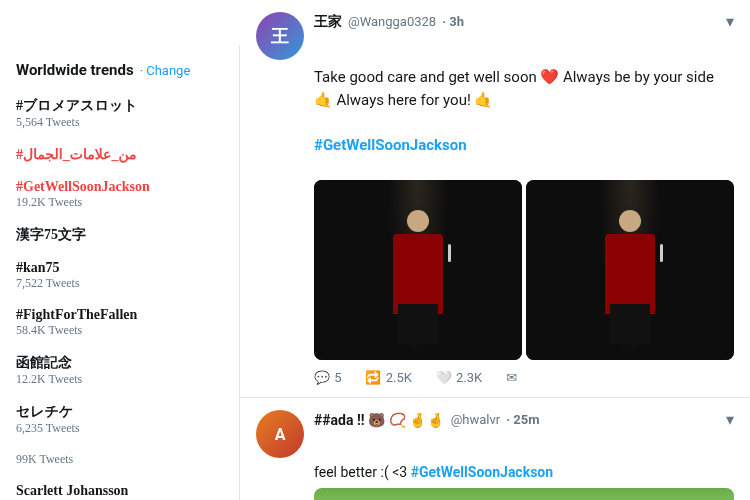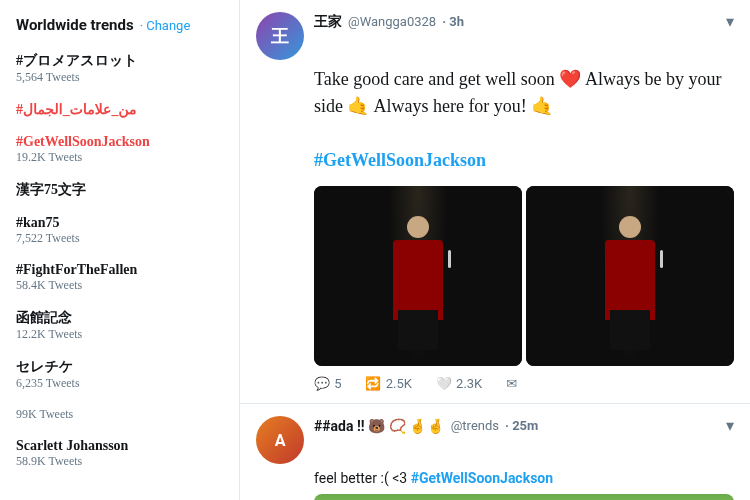--- a/index.html
+++ b/index.html
@@ -16,20 +16,21 @@
 
     
     .sidebar {
       width: 240px;
       min-width: 240px;
       border-right: 1px solid #e1e8ed;
       display: flex;
       flex-direction: column;
       padding: 16px 0 16px 0;
       overflow-y: auto;
+      margin-top: 45px;
     }
     .sidebar-header {
       display: flex;
       align-items: center;
       padding: 0 16px 10px 16px;
       gap: 6px;
     }
     .sidebar-title {
       font-size: 15px;
       font-weight: 700;
@@ -130,26 +131,25 @@
       font-size: 13px;
       font-weight: bold;
     }
     .tweet-chevron {
       margin-left: auto;
       color: #657786;
       font-size: 16px;
       cursor: pointer;
     }
     .tweet-body {
-      font-size: 18px;
+      font-size: 15px;
       line-height: 1.5;
       color: #14171a;
-      margin-bottom: 12px;
+      margin-bottom: 24px;
       padding-left: 58px;
-      font-family: Liberation Serif, serif;
     }
     .tweet-hashtag {
       color: #1da1f2;
       font-weight: 700;
     }
     .tweet-images {
       display: flex;
       gap: 4px;
       padding-left: 58px;
       margin-bottom: 10px;
@@ -390,21 +390,21 @@
   </div>
 
   <div class="tweet">
     <div class="tweet-header">
       <div class="avatar">
         <div class="avatar-img-2">A</div>
       </div>
       <div class="tweet-meta">
         <div class="tweet-name-row">
           <span class="tweet-name">##ada !! 🐻 📿 🤞🤞</span>
-          <span class="tweet-handle tweet2-handle">@trends</span>
+          <span class="tweet-handle tweet2-handle">@hwalvr</span>
           <span class="tweet-time">· 25m</span>
           <span class="tweet-chevron">▾</span>
         </div>
       </div>
     </div>
     <div class="tweet2-body">
       <span>feel better :( &lt;3 </span><span class="tweet-hashtag">#GetWellSoonJackson</span>
     </div>
     <div class="tweet2-image">
       <div class="tweet2-img-box">

